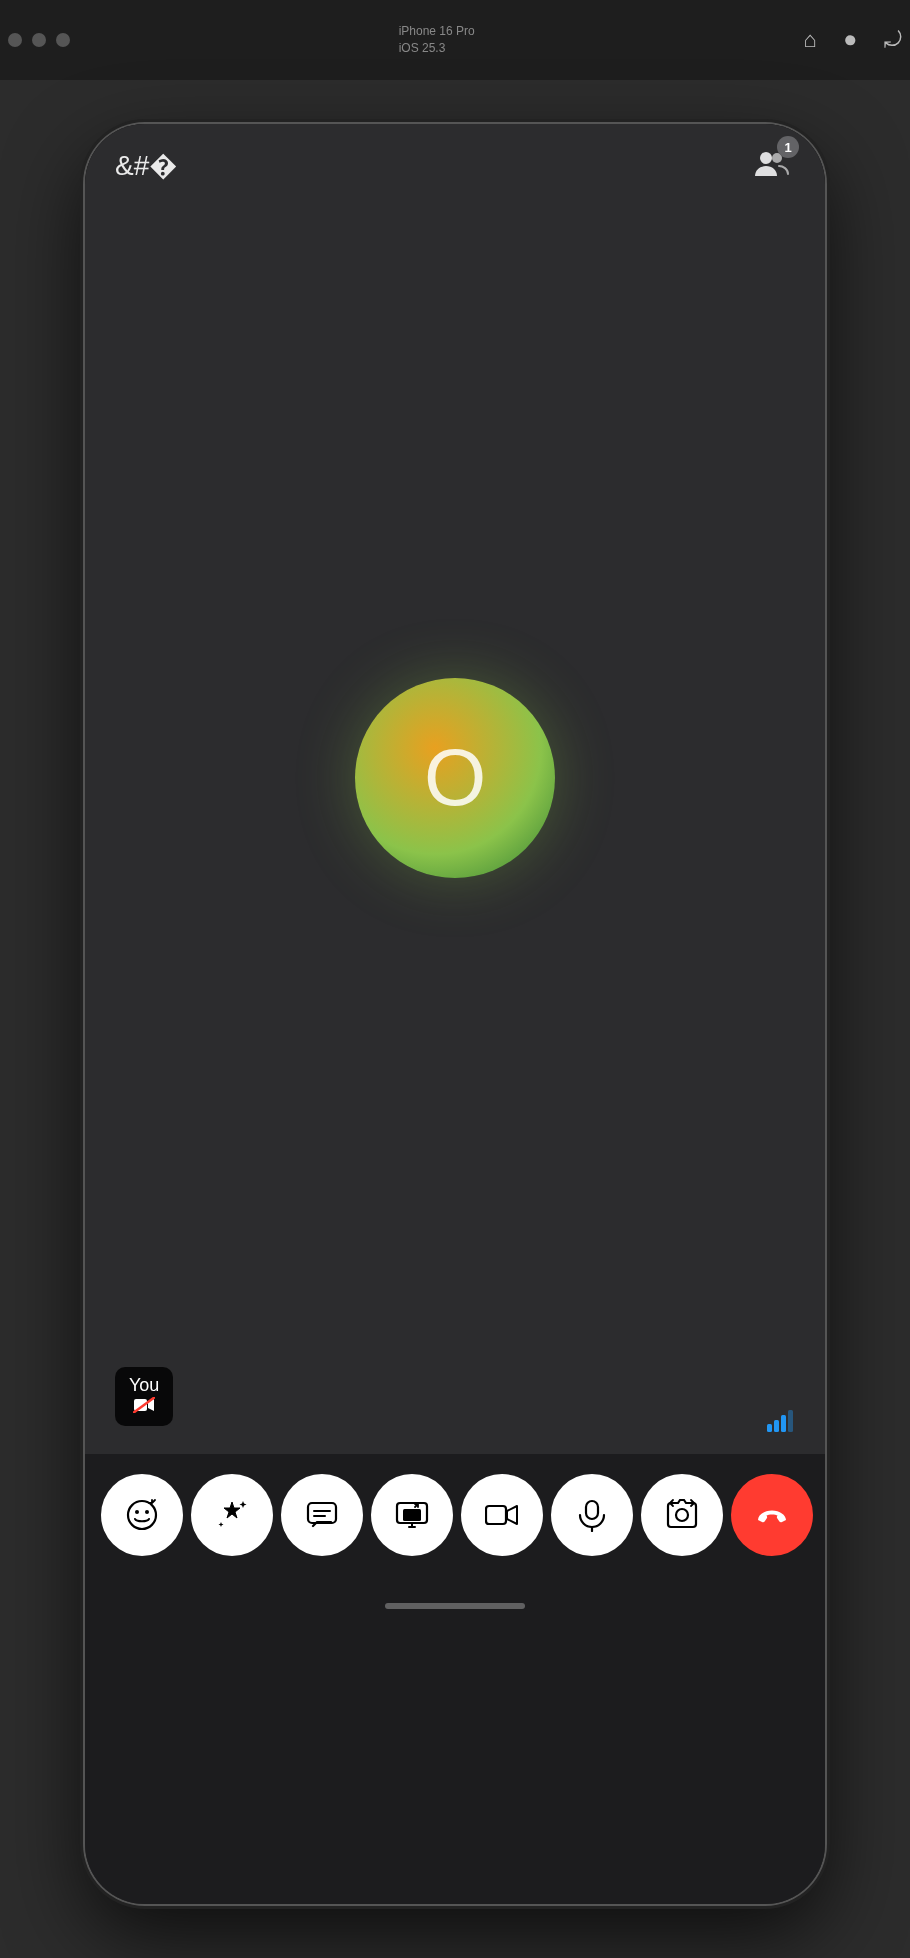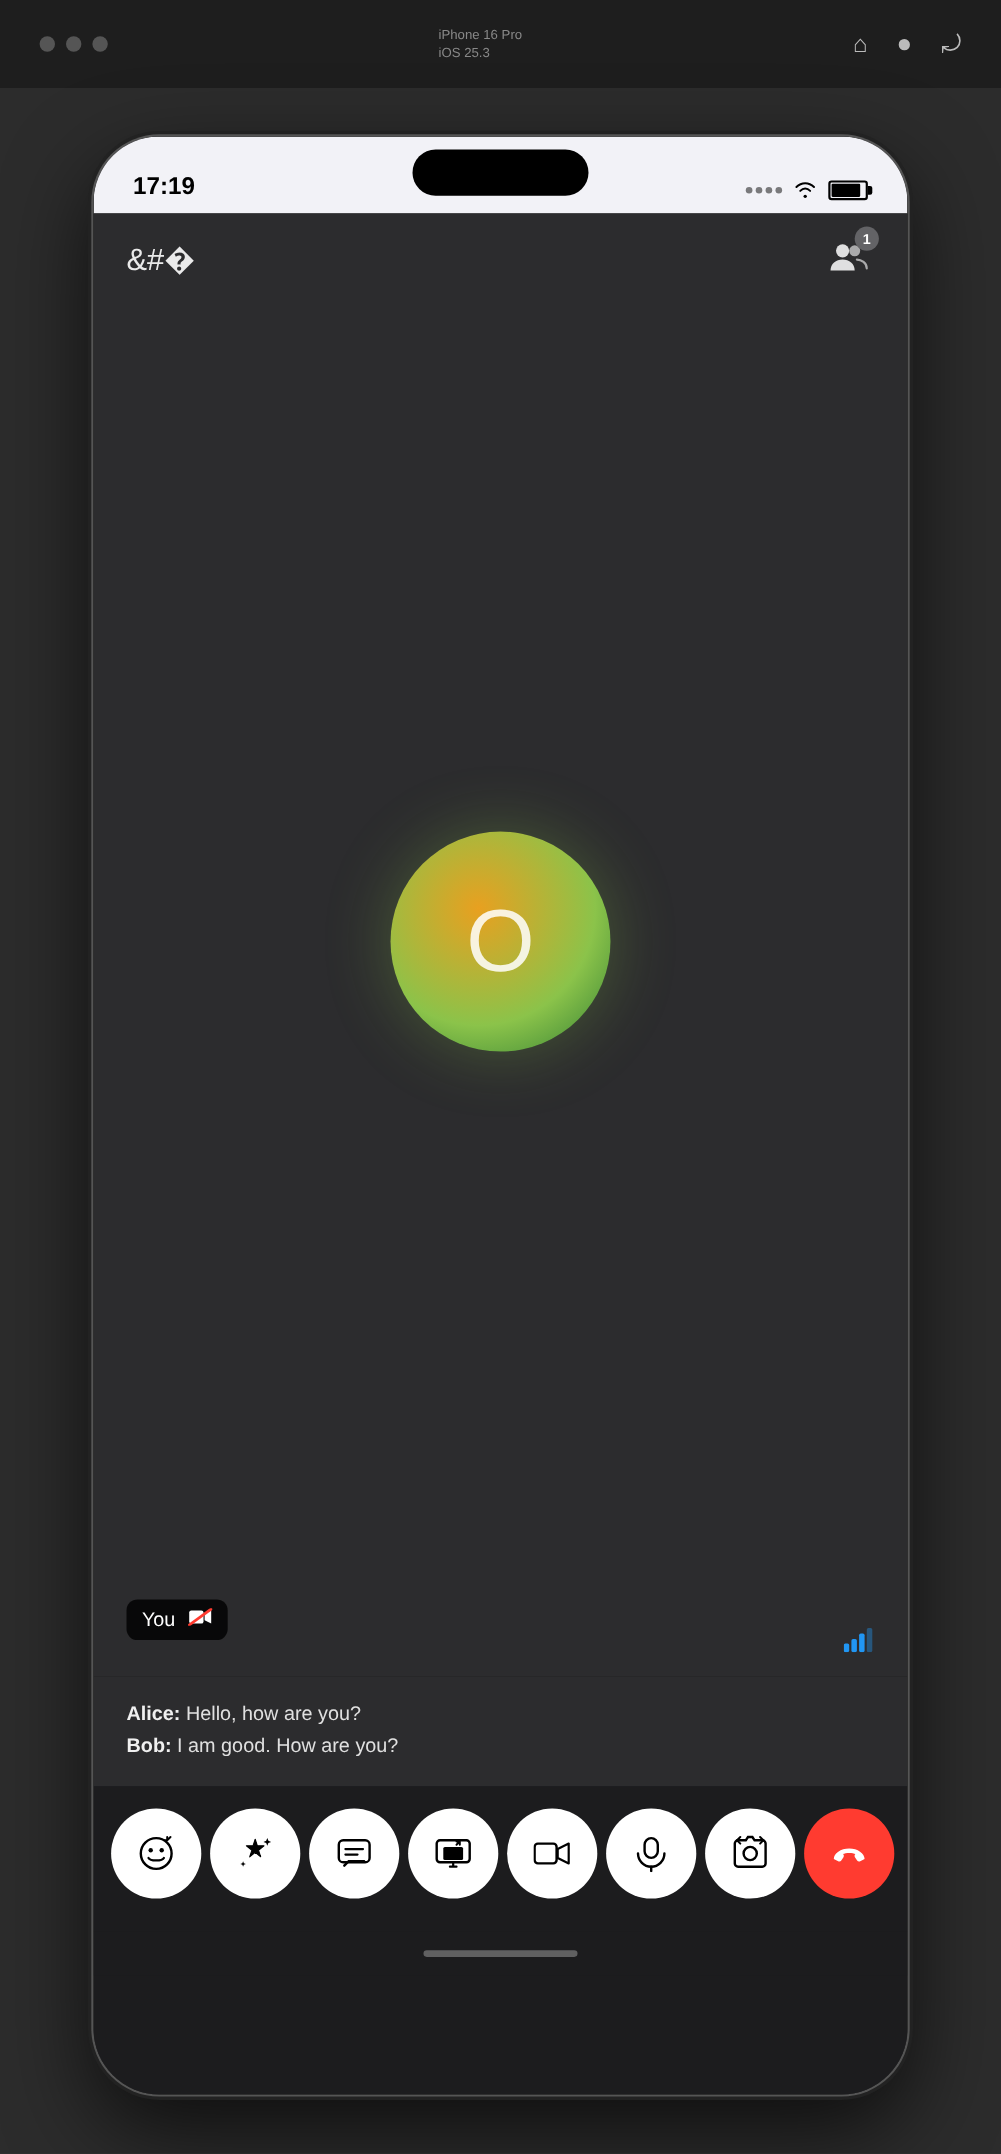--- a/index.html
+++ b/index.html
@@ -21,21 +21,21 @@
       flex-direction: column;
     }
 
     
     .simulator-titlebar {
       background: #1e1e1e;
       height: 80px;
       display: flex;
       align-items: center;
       justify-content: space-between;
-      padding: 0 36px;
+      padding: 0 8px;
       flex-shrink: 0;
     }
 
     .sim-dots {
       display: flex;
       gap: 10px;
       align-items: center;
     }
 
     .sim-dot {
@@ -283,28 +283,29 @@
 
     
     .captions-area {
       padding: 10px 30px 16px;
       min-height: 80px;
     }
 
     .you-badge {
       display: inline-flex;
       align-items: center;
-      gap: 12px;
+      gap: 1px;
       background: rgba(0,0,0,0.8);
       color: #fff;
       padding: 8px 14px;
       border-radius: 10px;
       font-size: 18px;
       font-weight: 500;
       margin-bottom: 12px;
+      flex-direction: column;
     }
 
     .video-muted-icon {
       font-size: 18px;
     }
 
     .signal-icon {
       position: absolute;
       right: 30px;
       bottom: 16px;
@@ -400,40 +401,20 @@
       <span class="sim-ctrl-icon">⏺</span>
       <span class="sim-ctrl-icon">⤾</span>
     </div>
   </div>
 
   <div class="phone-container">
     <div class="phone">
 
       <div class="phone-screen">
 
-        <div class="status-bar">
-          <div class="status-time">17:19</div>
-          <div class="dynamic-island"></div>
-          <div class="status-right">
-            <div class="status-dots">
-              <div class="status-dot"></div>
-              <div class="status-dot"></div>
-              <div class="status-dot"></div>
-              <div class="status-dot"></div>
-            </div>
-            <svg width="22" height="16" viewBox="0 0 22 16" fill="none">
-              <path d="M11 12a1.5 1.5 0 1 1 0 3 1.5 1.5 0 0 1 0-3z" fill="#000"></path>
-              <path d="M6.5 8.5C7.9 7.1 9.35 6.4 11 6.4s3.1.7 4.5 2.1" stroke="#000" stroke-width="1.8" fill="none" stroke-linecap="round"></path>
-              <path d="M3 5C5.3 2.7 7.95 1.5 11 1.5s5.7 1.2 8 3.5" stroke="#000" stroke-width="1.8" fill="none" stroke-linecap="round"></path>
-            </svg>
-            <div class="battery-icon">
-              <div class="battery-fill"></div>
-            </div>
-          </div>
-        </div>
 
         <div class="call-main">
 
           <div class="call-nav">
             <div class="back-btn">&amp;#�</div>
             <div class="participants-btn">
               <div class="participants-icon">
                 <svg viewBox="0 0 36 36">
                   <circle cx="13" cy="12" r="6" fill="rgba(255,255,255,0.85)"></circle>
                   <circle cx="24" cy="12" r="5" fill="rgba(255,255,255,0.6)"></circle>
@@ -467,30 +448,20 @@
               <svg width="28" height="22" viewBox="0 0 28 22" fill="none">
                 <rect x="0" y="14" width="5" height="8" rx="1.5" fill="#2196f3"></rect>
                 <rect x="7" y="10" width="5" height="12" rx="1.5" fill="#2196f3"></rect>
                 <rect x="14" y="5" width="5" height="17" rx="1.5" fill="#2196f3"></rect>
                 <rect x="21" y="0" width="5" height="22" rx="1.5" fill="#2196f3" opacity="0.4"></rect>
               </svg>
             </div>
           </div>
         </div>
 
-        <div class="transcript">
-          <div class="transcript-line">
-            <span class="speaker">Alice:</span>
-            <span>  Hello, how are you?</span>
-          </div>
-          <div class="transcript-line">
-            <span class="speaker">Bob:</span>
-            <span>  I am good. How are you?</span>
-          </div>
-        </div>
 
         <div class="call-controls">
 
           <button class="ctrl-btn" title="Emoji Reactions">
             <svg viewBox="0 0 34 34" fill="none">
               <circle cx="17" cy="17" r="14" stroke="#000" stroke-width="2.2" fill="none"></circle>
               <circle cx="12" cy="14" r="2" fill="#000"></circle>
               <circle cx="22" cy="14" r="2" fill="#000"></circle>
               <path d="M10 21c1.5 3 12.5 3 14 0" stroke="#000" stroke-width="2" stroke-linecap="round" fill="none"></path>
               <path d="M27 5l3-3M27 5h-3M27 5v-3" stroke="#000" stroke-width="1.8" stroke-linecap="round"></path>

